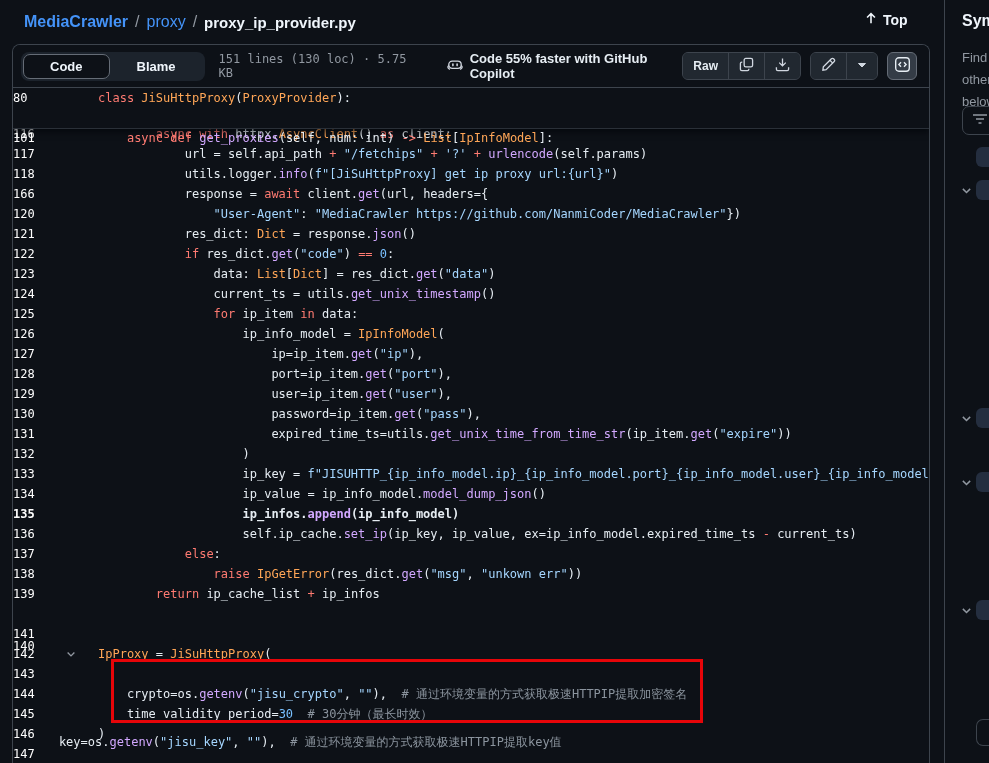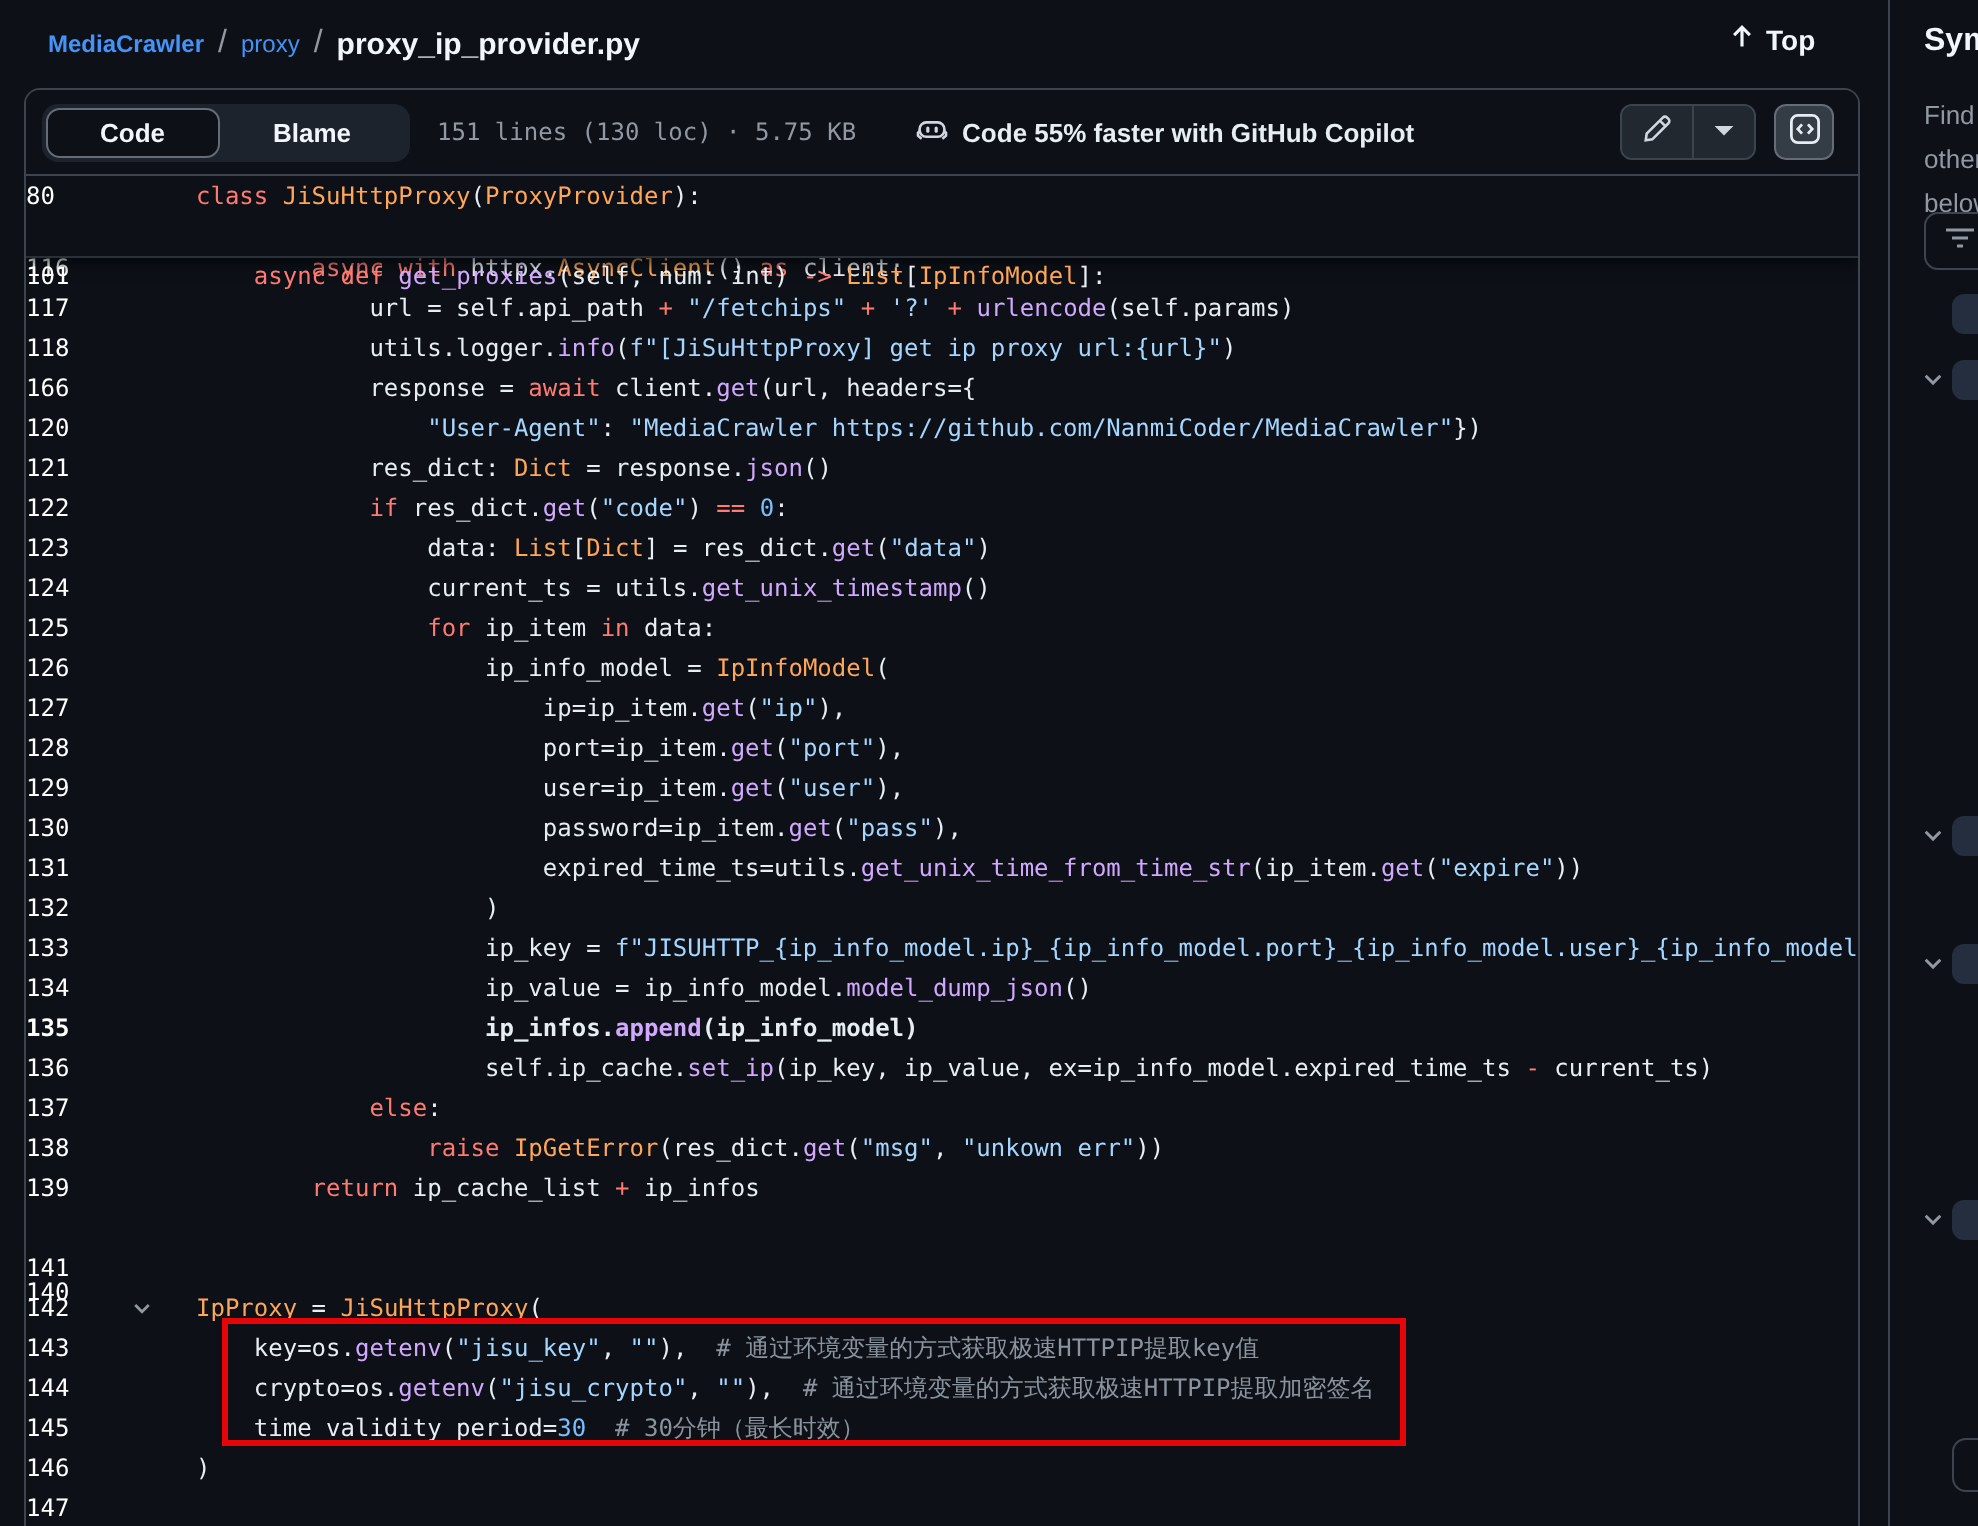--- a/index.html
+++ b/index.html
@@ -3,21 +3,21 @@
 <meta charset="utf-8">
 <style>
   * { margin:0; padding:0; box-sizing:border-box; }
   html,body { width:989px; height:763px; overflow:hidden; background:#0d1117;
     font-family:"Liberation Sans","DejaVu Sans",sans-serif; color:#e6edf3; }
   .page { position:relative; width:989px; height:763px; }
 
   
   .bc-header { position:absolute; left:0; top:0; width:944px; height:44px;
     display:flex; align-items:center; padding-left:24px; }
-  .bc-header .crumb-link { color:#4493f8; font-size:12px; font-weight:600; text-decoration:none; cursor:pointer; }
+  .bc-header .crumb-link { color:#4493f8; font-size:16px; font-weight:600; text-decoration:none; cursor:pointer; }
   .bc-header .crumb-link.plain { font-weight:400; }
   .bc-header .crumb-sep { color:#9198a1; font-size:16px; margin:0 7px; }
   .bc-header .crumb-file { color:#f0f6fc; font-size:15px; font-weight:700; }
   .top-link { position:absolute; left:864px; top:11px; display:flex; align-items:center; gap:5px;
     color:#f0f6fc; font-size:14px; font-weight:600; cursor:pointer; }
   .top-link svg { stroke:#f0f6fc; }
 
   
   .file-box { position:absolute; left:12px; top:44px; width:918px; height:719px;
     border:1px solid #3d444d; border-bottom:none; border-radius:8px 8px 0 0; overflow:hidden; background:#0d1117; }
@@ -102,20 +102,38 @@
           <svg width="16" height="16" viewBox="0 0 16 16" fill="none" stroke="#d1d7e0" stroke-width="1.3">
             <rect x="1.8" y="4.2" width="12.4" height="7.2" rx="3.4"></rect>
             <rect x="5.1" y="6.2" width="1.6" height="3.2" rx="0.8" fill="#d1d7e0" stroke="none"></rect>
             <rect x="9.3" y="6.2" width="1.6" height="3.2" rx="0.8" fill="#d1d7e0" stroke="none"></rect>
             <path d="M1.8 8.5 1 9.4v1.4l1.8 1.6M14.2 8.5l.8.9v1.4l-1.8 1.6"></path>
           </svg>
         </span>
         <span>Code 55% faster with GitHub Copilot</span>
       </div>
       <div class="tb-right">
+        <div class="btn-group">
+          <button class="gbtn">Raw</button>
+          <button class="gbtn">
+              <span>
+            <svg width="15" height="15" viewBox="0 0 16 16" fill="none" stroke-width="1.4">
+                  <rect x="5.5" y="1.5" width="9" height="9" rx="1.8"></rect>
+                  <path d="M3.5 5.5H3a1.5 1.5 0 0 0-1.5 1.5v6A1.5 1.5 0 0 0 3 14.5h6a1.5 1.5 0 0 0 1.5-1.5v-.5"></path>
+                </svg>
+          </span>
+            </button>
+          <button class="gbtn">
+              <span>
+            <svg width="15" height="15" viewBox="0 0 16 16" fill="none" stroke-width="1.4">
+                  <path d="M8 1.5v8M4.5 6 8 9.5 11.5 6M1.5 11v2A1.5 1.5 0 0 0 3 14.5h10a1.5 1.5 0 0 0 1.5-1.5v-2"></path>
+                </svg>
+          </span>
+            </button>
+        </div>
         <div class="btn-group">
           <button class="gbtn">
               <span>
             <svg width="15" height="15" viewBox="0 0 16 16" fill="none" stroke-width="1.4">
                   <path d="M11.1 1.9a1.6 1.6 0 0 1 2.3 0l.7.7a1.6 1.6 0 0 1 0 2.3L5.5 13.5 2 14l.5-3.5Z"></path>
                   <path d="M9.5 3.5l3 3"></path>
                 </svg>
           </span>
             </button>
           <button class="gbtn">
@@ -161,21 +179,21 @@
           <div class="cl" style="top: 416px; font-weight: bold;"><a class="ln">135</a><span class="chev-slot"></span><span class="ct"><span class="tk-d">                    ip_infos.</span><span class="tk-f">append</span><span class="tk-d">(ip_info_model)</span></span></div>
           <div class="cl" style="top: 436px;"><a class="ln">136</a><span class="chev-slot"></span><span class="ct"><span class="tk-d">                    self.ip_cache.</span><span class="tk-f">set_ip</span><span class="tk-d">(ip_key, ip_value, ex=ip_info_model.expired_time_ts </span><span class="tk-o">-</span><span class="tk-d"> current_ts)</span></span></div>
           <div class="cl" style="top: 456px;"><a class="ln">137</a><span class="chev-slot"></span><span class="ct"><span class="tk-d">            </span><span class="tk-k">else</span><span class="tk-d">:</span></span></div>
           <div class="cl" style="top: 476px;"><a class="ln">138</a><span class="chev-slot"></span><span class="ct"><span class="tk-d">                </span><span class="tk-k">raise</span><span class="tk-d"> </span><span class="tk-t">IpGetError</span><span class="tk-d">(res_dict.</span><span class="tk-f">get</span><span class="tk-d">(</span><span class="tk-s">"msg"</span><span class="tk-d">, </span><span class="tk-s">"unkown err"</span><span class="tk-d">))</span></span></div>
           <div class="cl" style="top: 496px;"><a class="ln">139</a><span class="chev-slot"></span><span class="ct"><span class="tk-d">        </span><span class="tk-k">return</span><span class="tk-d"> ip_cache_list </span><span class="tk-o">+</span><span class="tk-d"> ip_infos</span></span></div>
           <div class="cl" style="top: 516px; margin-top: 32px;"><a class="ln">140</a><span class="chev-slot"></span><span class="ct"></span></div>
           <div class="cl" style="top: 536px;"><a class="ln">141</a><span class="chev-slot"></span><span class="ct"></span></div>
           <div class="cl" style="top: 556px;"><a class="ln">142</a><span class="chev-slot gutter-chev"><svg width="12" height="12" viewBox="0 0 16 16" fill="none" stroke="#9198a1" stroke-width="1.8">
                 <path d="M3.5 6 8 10.5 12.5 6"></path>
               </svg></span><span class="ct"><span class="tk-t">IpProxy</span><span class="tk-d"> = </span><span class="tk-t">JiSuHttpProxy</span><span class="tk-d">(</span></span></div>
-          <div class="cl" style="top: 576px;"><a class="ln">143</a><span class="chev-slot"></span><span class="ct"><span class="tk-d">    key=os.</span><span class="tk-f">getenv</span><span class="tk-d">(</span><span class="tk-s">"jisu_key"</span><span class="tk-d">, </span><span class="tk-s">""</span><span class="tk-d">),  </span><span class="tk-c"># 通过环境变量的方式获取极速HTTPIP提取key值</span></span></div>
+          <div class="cl" style="top: 576px; flex-direction: column;"><a class="ln">143</a><span class="chev-slot"></span><span class="ct"><span class="tk-d">    key=os.</span><span class="tk-f">getenv</span><span class="tk-d">(</span><span class="tk-s">"jisu_key"</span><span class="tk-d">, </span><span class="tk-s">""</span><span class="tk-d">),  </span><span class="tk-c"># 通过环境变量的方式获取极速HTTPIP提取key值</span></span></div>
           <div class="cl" style="top: 596px;"><a class="ln">144</a><span class="chev-slot"></span><span class="ct"><span class="tk-d">    crypto=os.</span><span class="tk-f">getenv</span><span class="tk-d">(</span><span class="tk-s">"jisu_crypto"</span><span class="tk-d">, </span><span class="tk-s">""</span><span class="tk-d">),  </span><span class="tk-c"># 通过环境变量的方式获取极速HTTPIP提取加密签名</span></span></div>
           <div class="cl" style="top: 616px;"><a class="ln">145</a><span class="chev-slot"></span><span class="ct"><span class="tk-d">    time_validity_period=</span><span class="tk-n">30</span><span class="tk-d">  </span><span class="tk-c"># 30分钟（最长时效）</span></span></div>
           <div class="cl" style="top: 636px;"><a class="ln">146</a><span class="chev-slot"></span><span class="ct"><span class="tk-d">)</span></span></div>
           <div class="cl" style="top: 656px;"><a class="ln">147</a><span class="chev-slot"></span><span class="ct"></span></div>
         </div>
       <div class="annotation-box"></div>
       <div class="sticky-hd">
           <div class="cl" style="top: 0px;"><a class="ln">80</a><span class="chev-slot"></span><span class="ct"><span class="tk-k">class</span><span class="tk-d"> </span><span class="tk-t">JiSuHttpProxy</span><span class="tk-d">(</span><span class="tk-t">ProxyProvider</span><span class="tk-d">):</span></span></div>
           <div class="cl" style="top: 20px;"><a class="ln">101</a><span class="chev-slot"></span><span class="ct"><span class="tk-d">    </span><span class="tk-k">async def</span><span class="tk-d"> </span><span class="tk-f">get_proxies</span><span class="tk-d">(self, num: int) </span><span class="tk-o">-&gt;</span><span class="tk-d"> </span><span class="tk-t">List</span><span class="tk-d">[</span><span class="tk-t">IpInfoModel</span><span class="tk-d">]:</span></span></div>
         </div>

